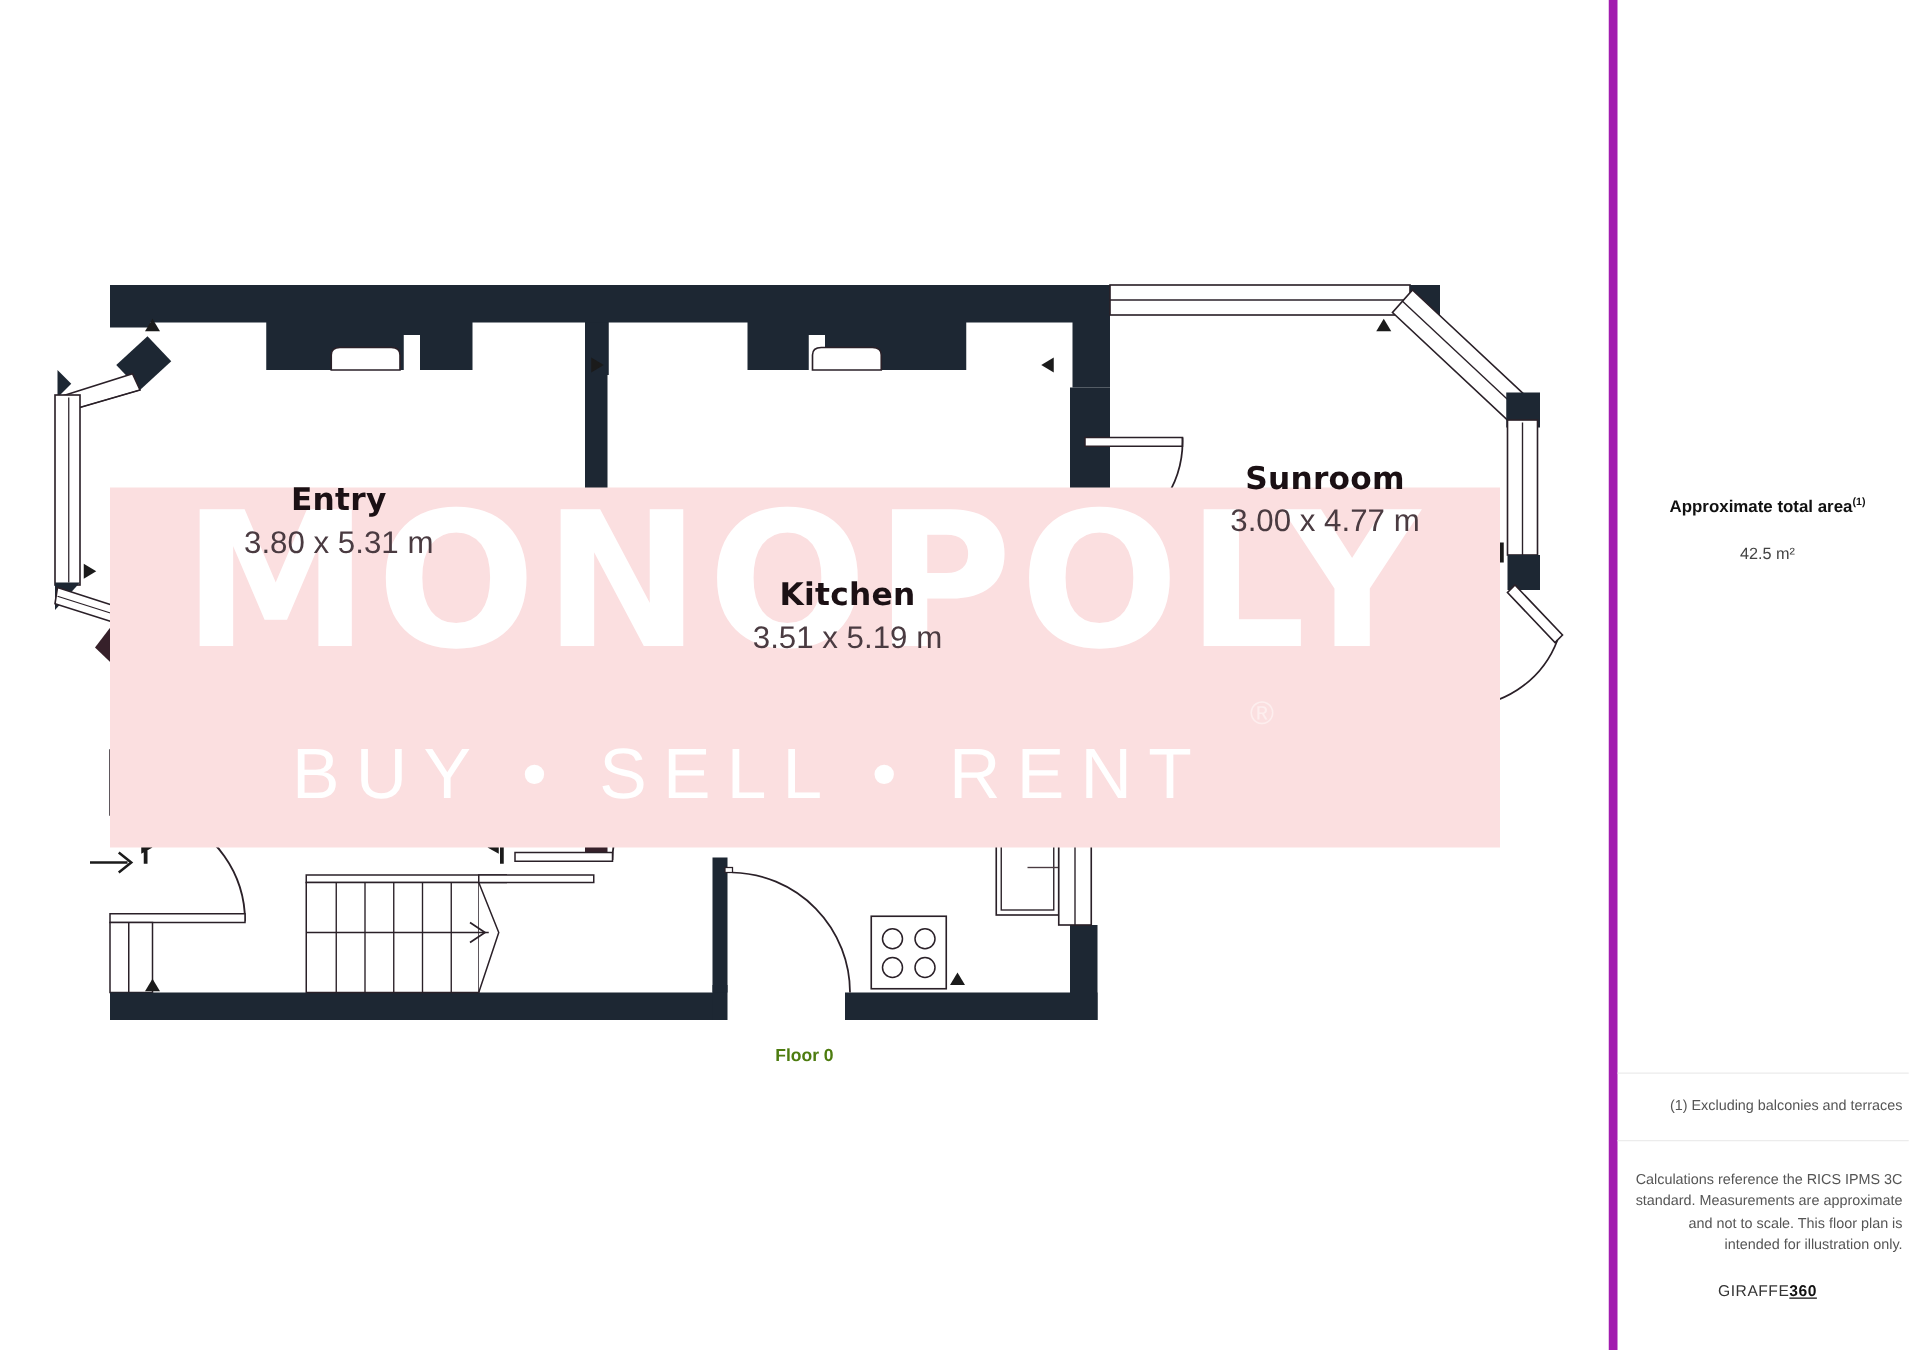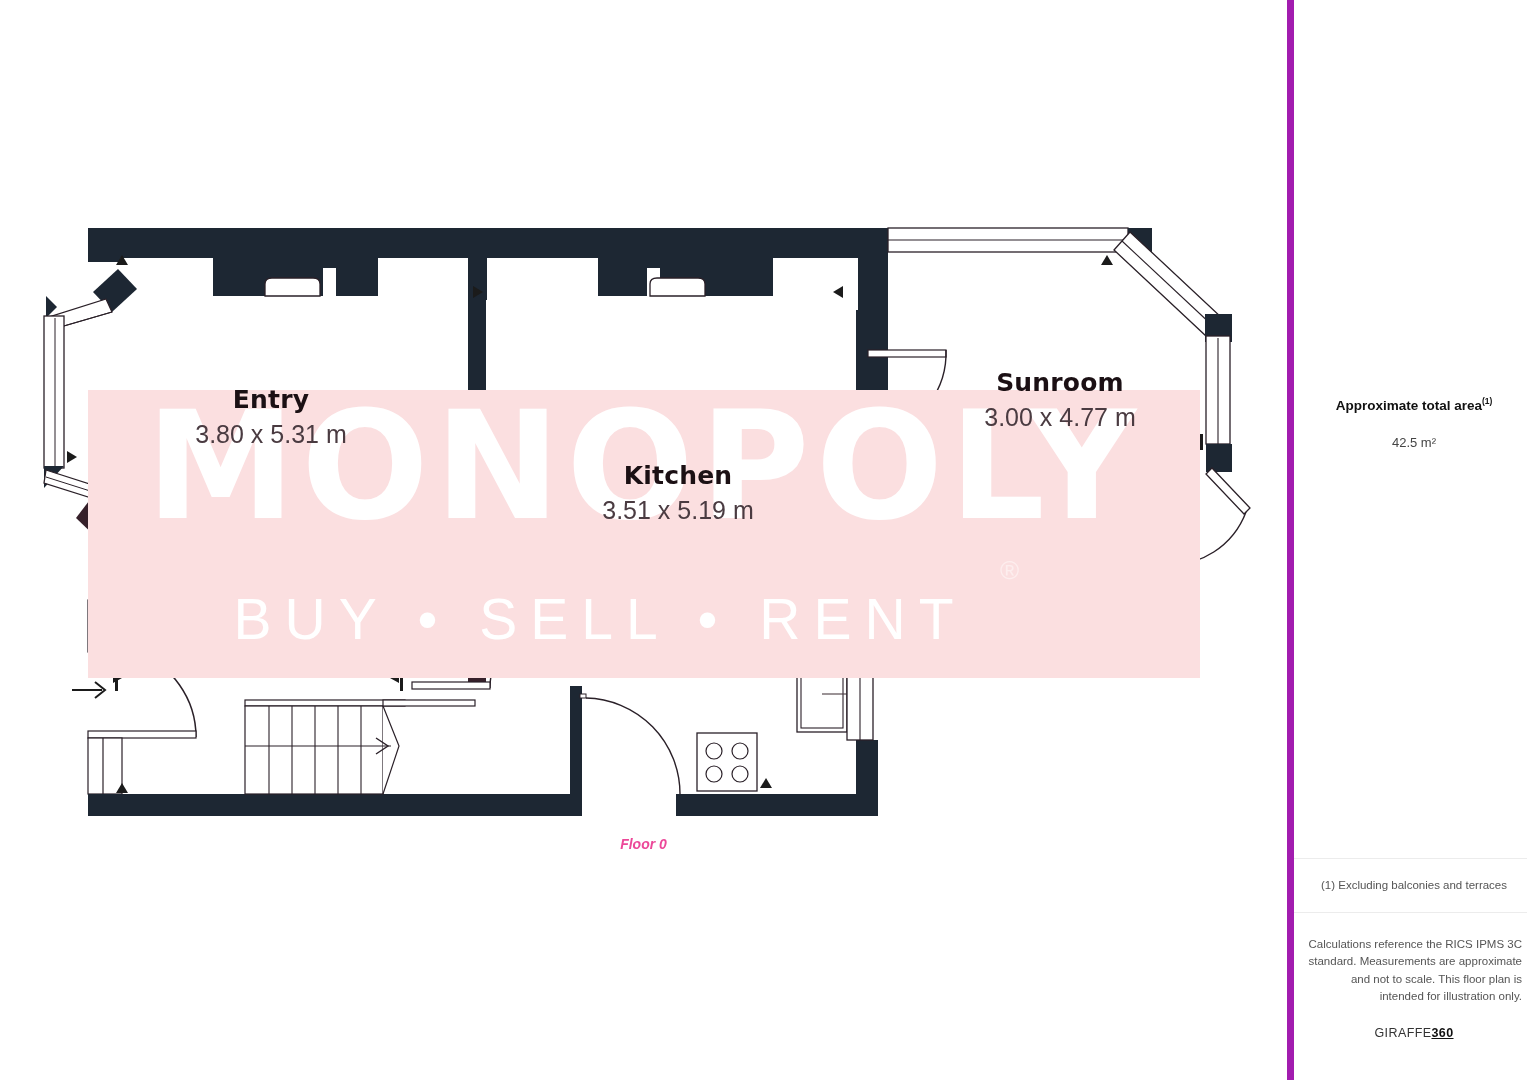--- a/index.html
+++ b/index.html
@@ -23,33 +23,33 @@
   #wm-reg{position:absolute;left:1000px;top:555px;font-size:26px;color:#fdeeee;}
 
   
   .room-label{position:absolute;text-align:center;white-space:nowrap;}
   .room-name{font-size:25px;font-weight:700;color:#1b1014;
              font-family:"DejaVu Sans",sans-serif;letter-spacing:.2px;}
   .room-dims{font-size:25px;font-weight:400;color:#4a3b41;margin-top:6px;
              font-family:"Liberation Sans",sans-serif;}
 
   #floor-label{position:absolute;left:0;top:836px;width:1287px;text-align:center;
-               font-size:14px;font-weight:700;color:#ec4899;font-style:italic;}
+               font-size:14px;font-weight:700;color:#4d7c0f;}
 
   
   #sidebar{position:absolute;left:1287px;top:0;width:240px;height:1080px;
            background:#fff;border-left:7px solid #a21caf;}
   .side-box{position:absolute;left:0;width:240px;box-sizing:border-box;padding:0 12px;}
   #area-box{top:396px;text-align:center;}
   #area-title{font-size:13.5px;font-weight:700;color:#111;}
   #area-title sup{font-size:8.5px;font-weight:700;}
   #area-value{font-size:13px;color:#444;margin-top:22px;}
   #sb-div1{position:absolute;left:0;top:858px;width:240px;height:1px;background:#ececec;}
   #note-box{top:877px;text-align:center;}
-  #note-text{font-size:11.5px;color:#555;line-height:1.45;}
+  #note-text{font-size:11.5px;color:#555;line-height:1.45;text-align:right;}
   #sb-div2{position:absolute;left:0;top:912px;width:240px;height:1px;background:#ececec;}
   #calc-box{top:936px;text-align:right;}
   #calc-text{font-size:11.5px;color:#555;line-height:1.5;}
   #brand-box{top:1026px;text-align:center;}
   #brand-text{font-size:12.5px;color:#333;letter-spacing:.4px;}
   #brand-text b{font-weight:700;color:#111;text-decoration:underline;}
 </style>
 </head>
 <body>
 

